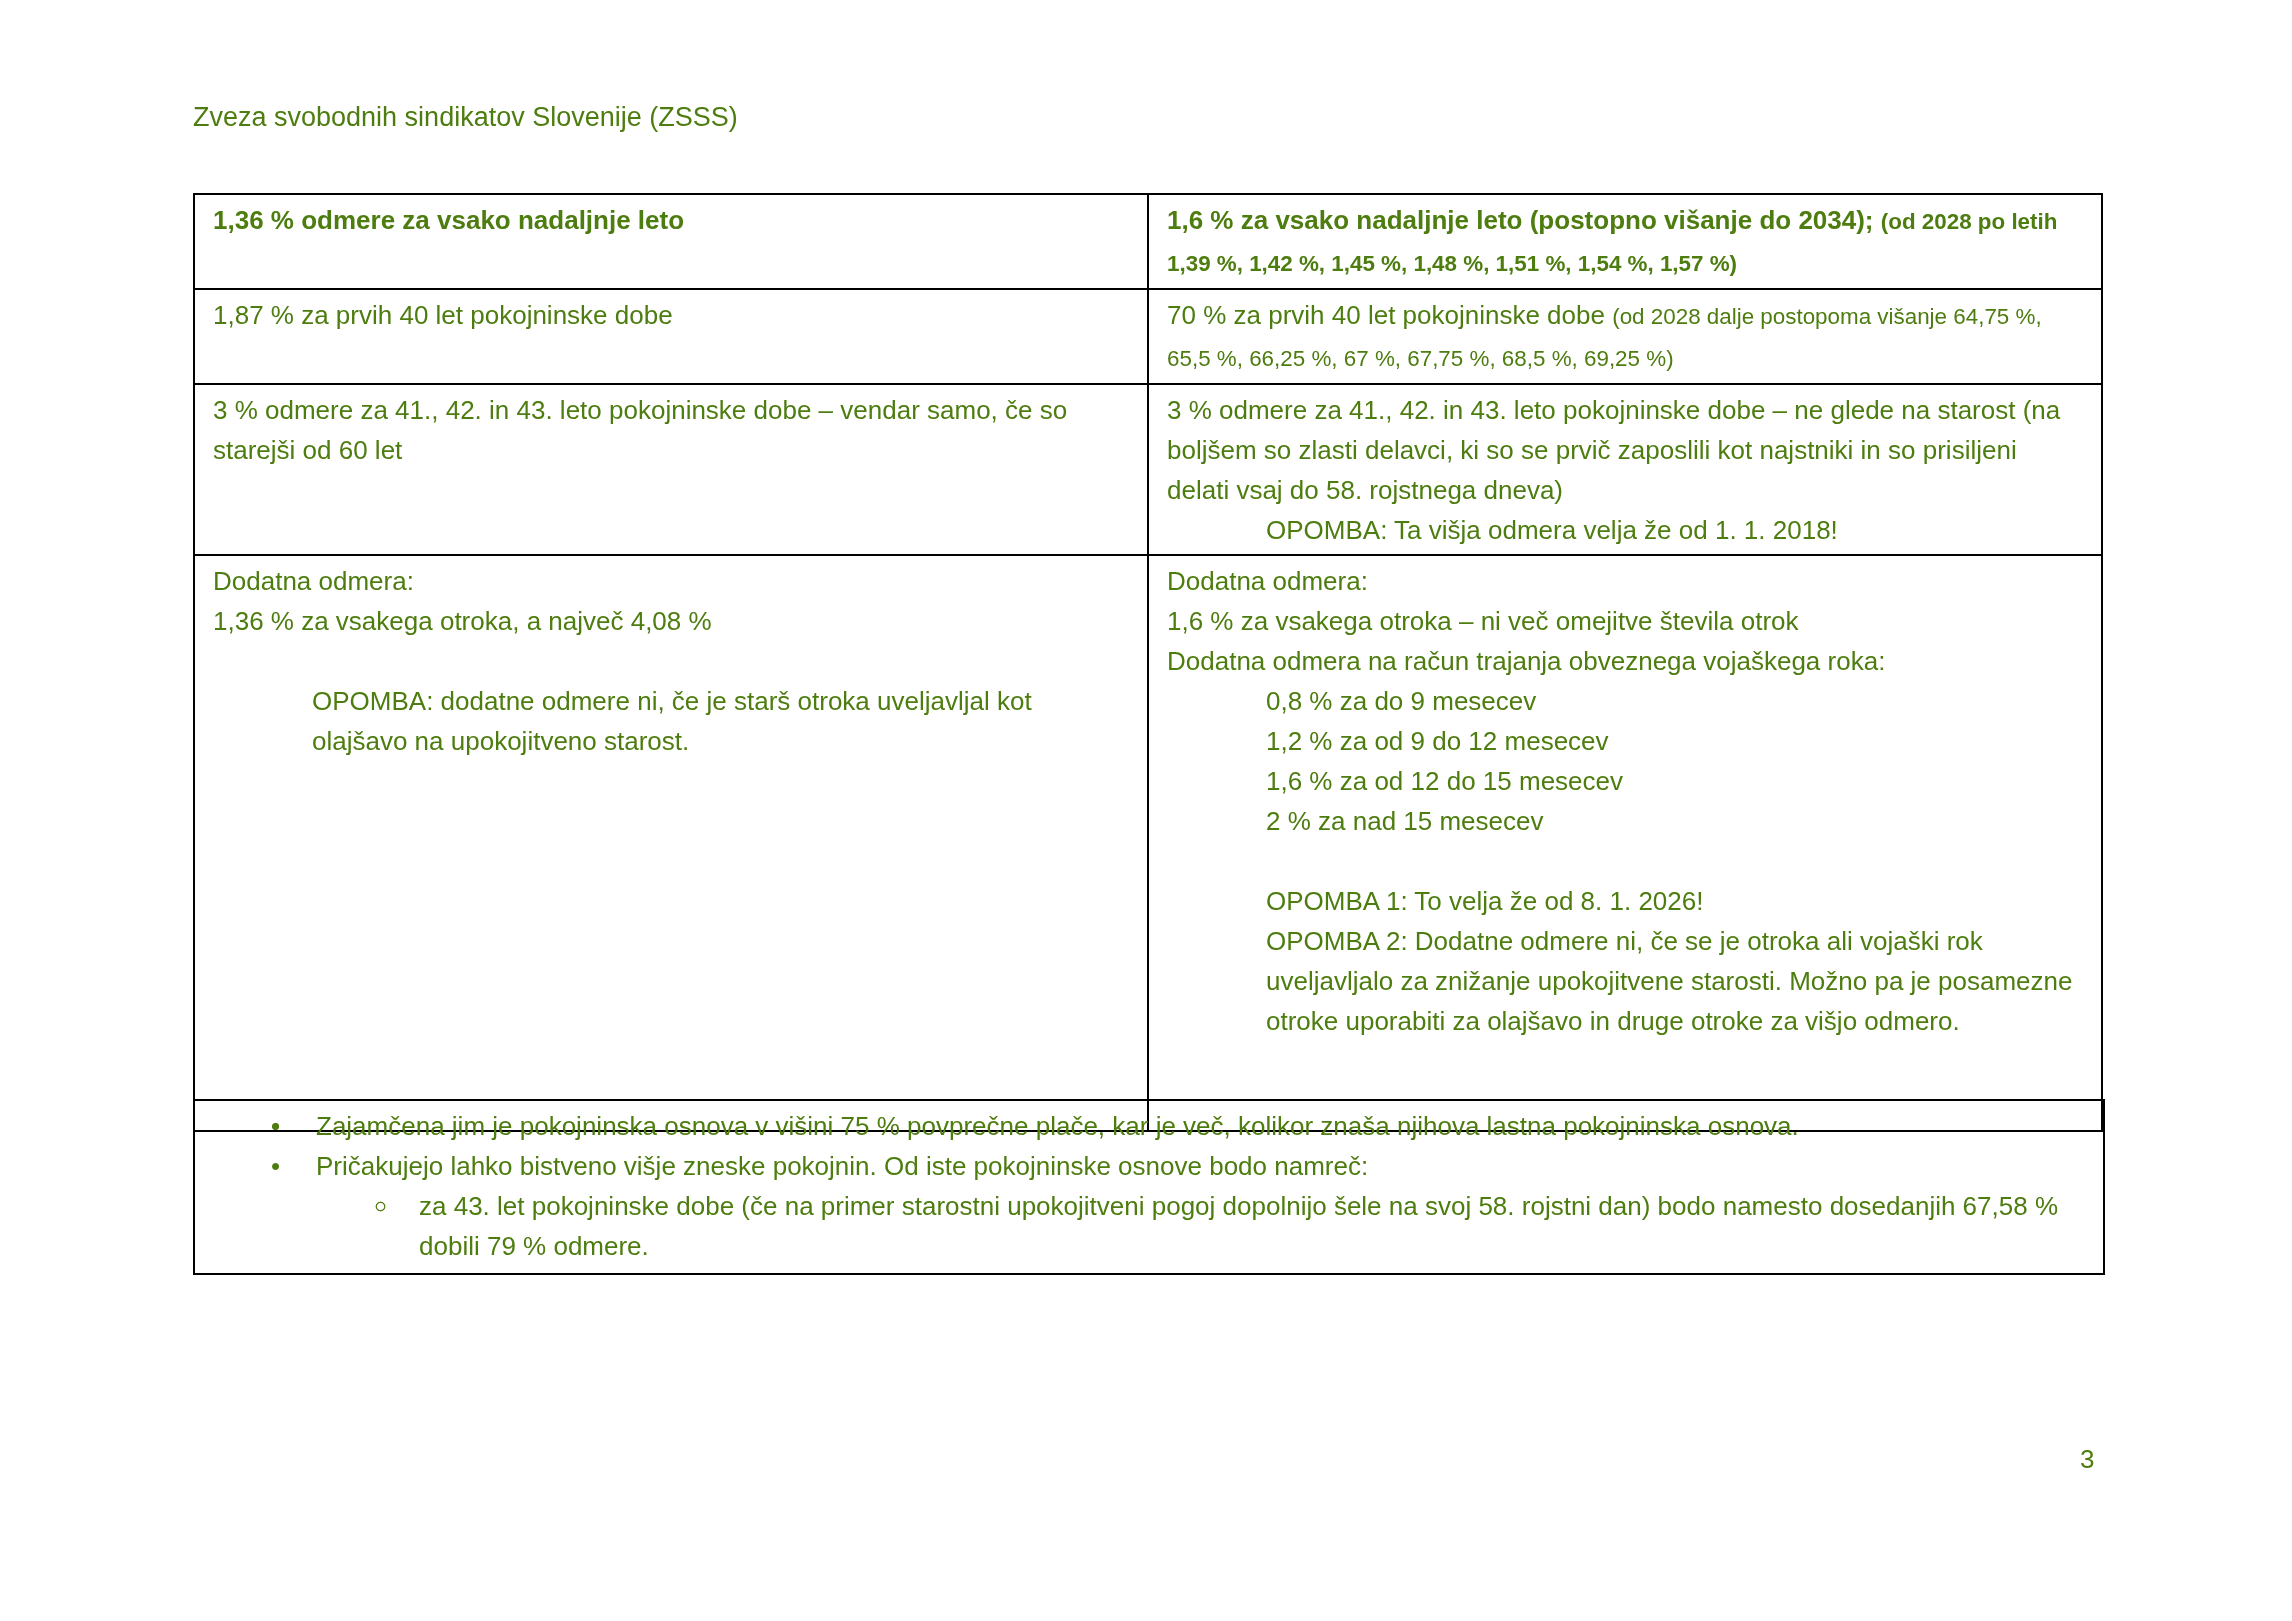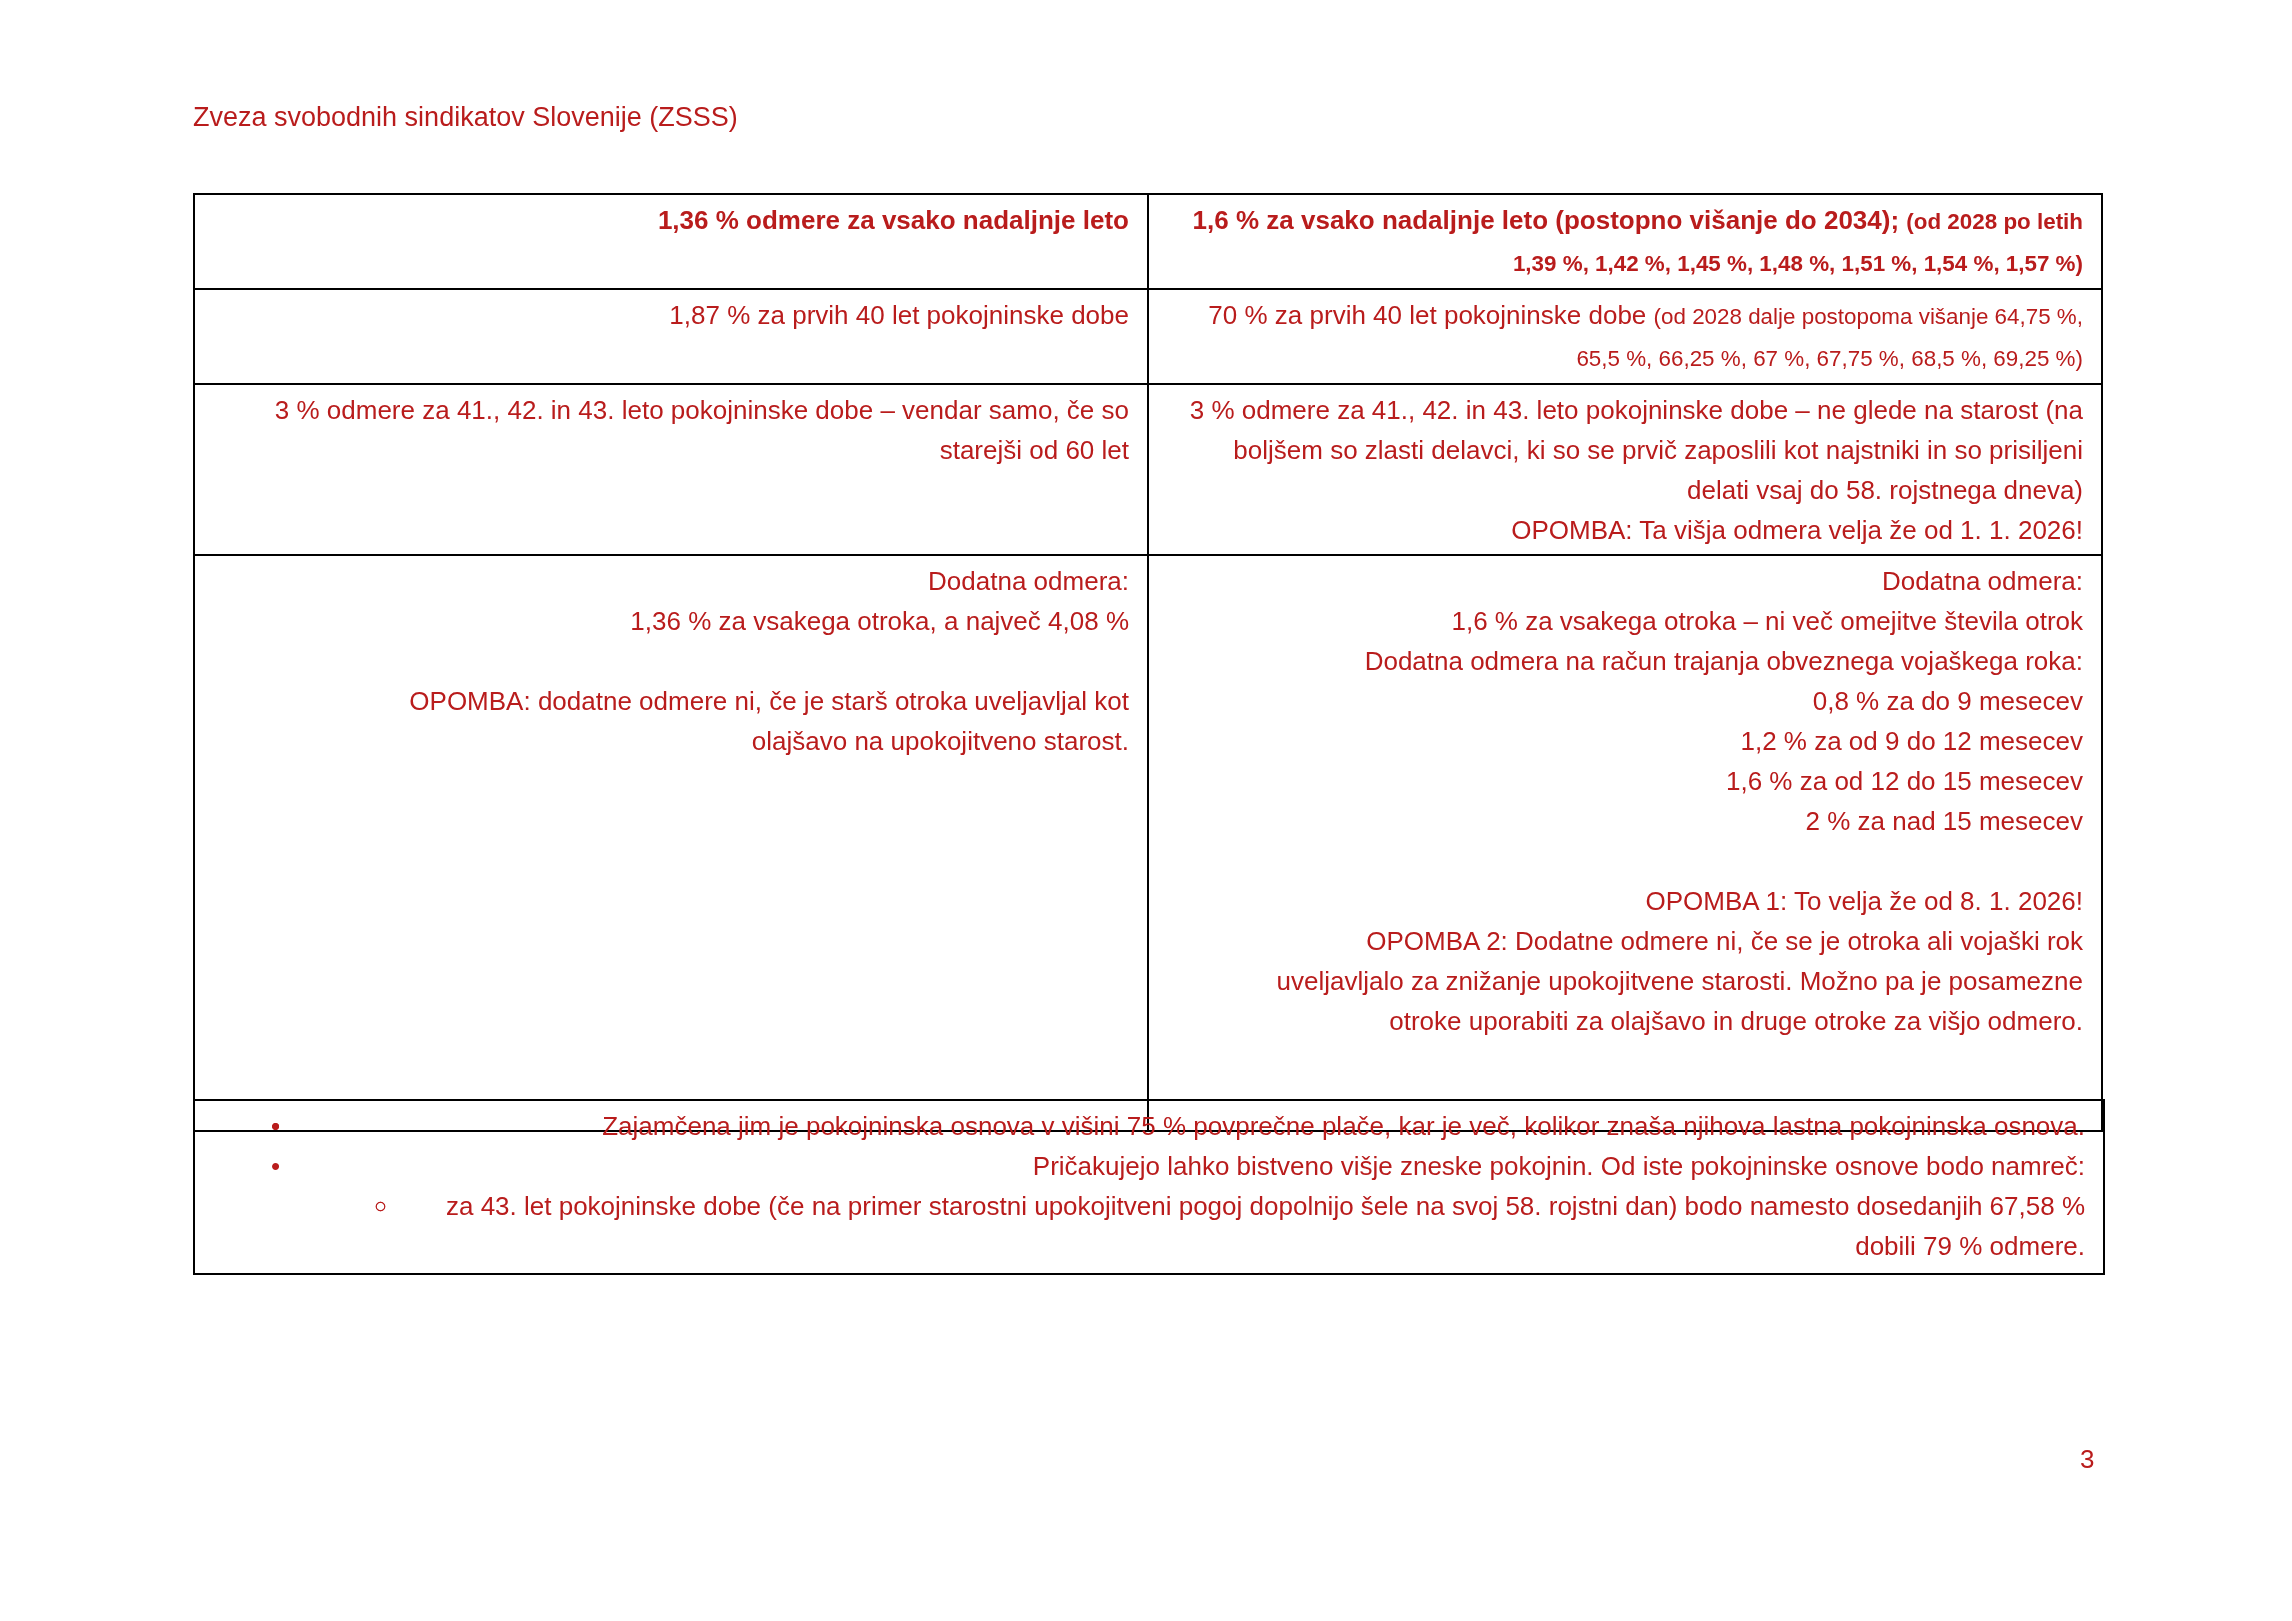--- a/index.html
+++ b/index.html
@@ -1,23 +1,22 @@
 <!DOCTYPE html>
 <html style="font-size:14.3px"><head>
 <meta charset="utf-8">
 <style>
   html,body { margin:0; padding:0; background:#ffffff; }
   .page {
     position:relative;
     width:2293px; height:1622px;
     background:#ffffff;
-    color:#b91c1c;
+    color:#4d7c0f;
     font-family:"Liberation Sans", "DejaVu Sans", sans-serif;
     overflow:hidden;
-    text-align:right;
   }
   .doc-header {
     position:absolute; left:193px; top:100px;
     font-size:27px; line-height:34px;
   }
   
   table.cmp {
     position:absolute; left:193px; top:193px;
     width:1908px;
     border-collapse:collapse; table-layout:fixed;
@@ -88,21 +87,21 @@
         <td>
           <span>70 % za prvih 40 let pokojninske dobe </span><span class="small">(od 2028 dalje postopoma višanje 64,75 %, 65,5 %, 66,25 %, 67 %, 67,75 %, 68,5 %, 69,25 %)</span>
         </td>
       </tr>
       <tr class="r3">
         <td>
           <div>3 % odmere za 41., 42. in 43. leto pokojninske dobe – vendar samo, če so starejši od 60 let</div>
         </td>
         <td>
           <div>3 % odmere za 41., 42. in 43. leto pokojninske dobe – ne glede na starost (na boljšem so zlasti delavci, ki so se prvič zaposlili kot najstniki in so prisiljeni delati vsaj do 58. rojstnega dneva)</div>
-          <div class="tab">OPOMBA: Ta višja odmera velja že od 1. 1. 2026!</div>
+          <div class="tab">OPOMBA: Ta višja odmera velja že od 1. 1. 2018!</div>
         </td>
       </tr>
       <tr class="r4">
         <td>
           <div>Dodatna odmera:</div>
           <div>1,36 % za vsakega otroka, a največ 4,08 %</div>
           <div class="blank"></div>
           <div class="tab">OPOMBA: dodatne odmere ni, če je starš otroka uveljavljal kot olajšavo na upokojitveno starost.</div>
         </td>
         <td>

